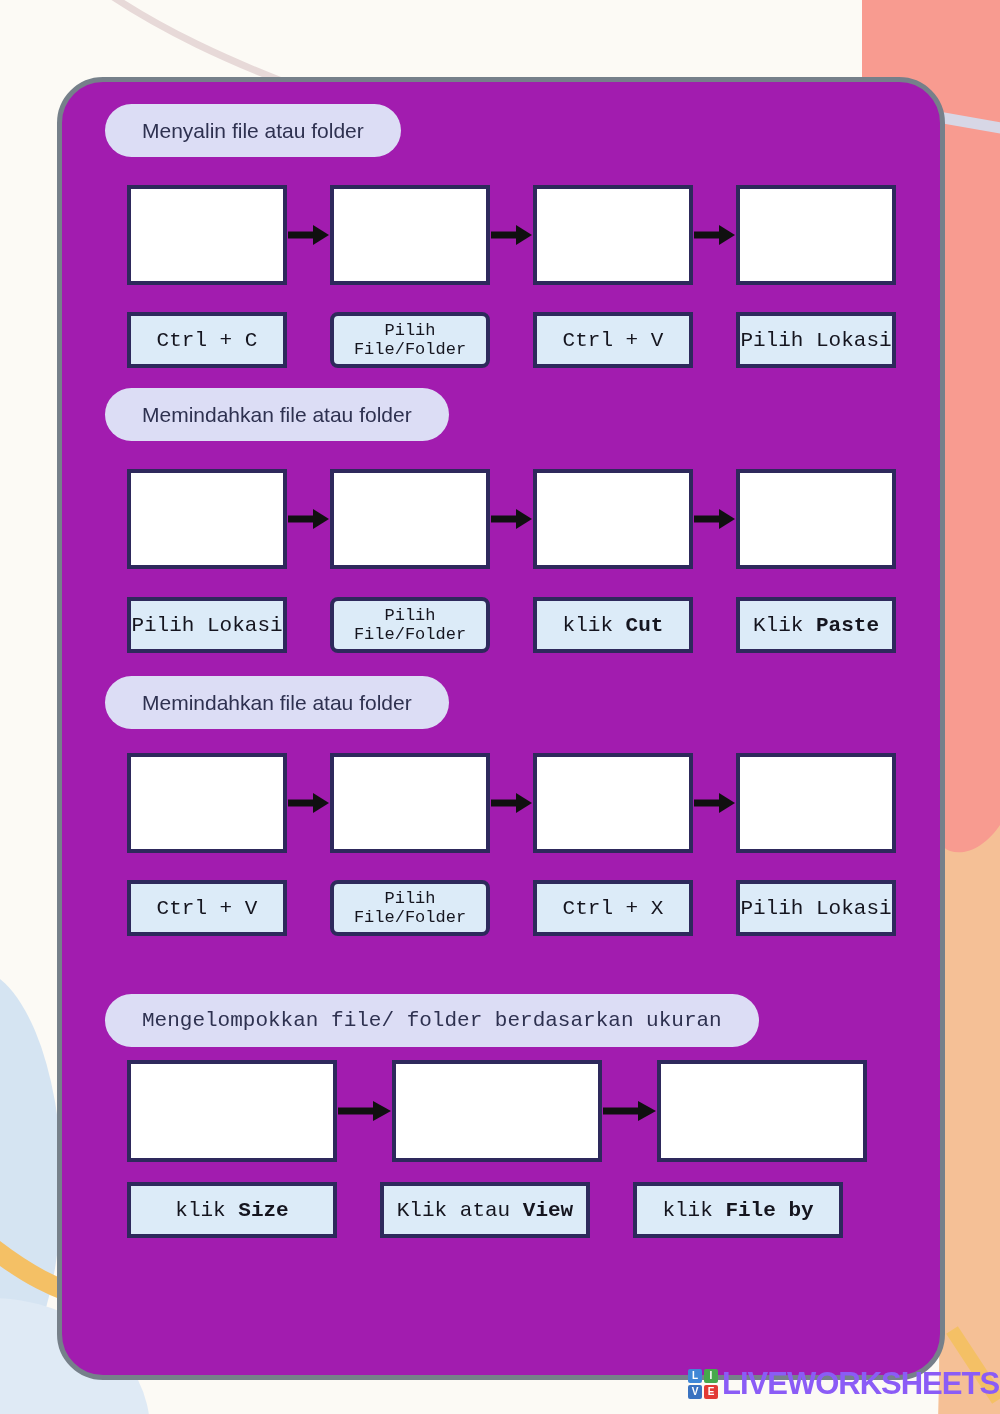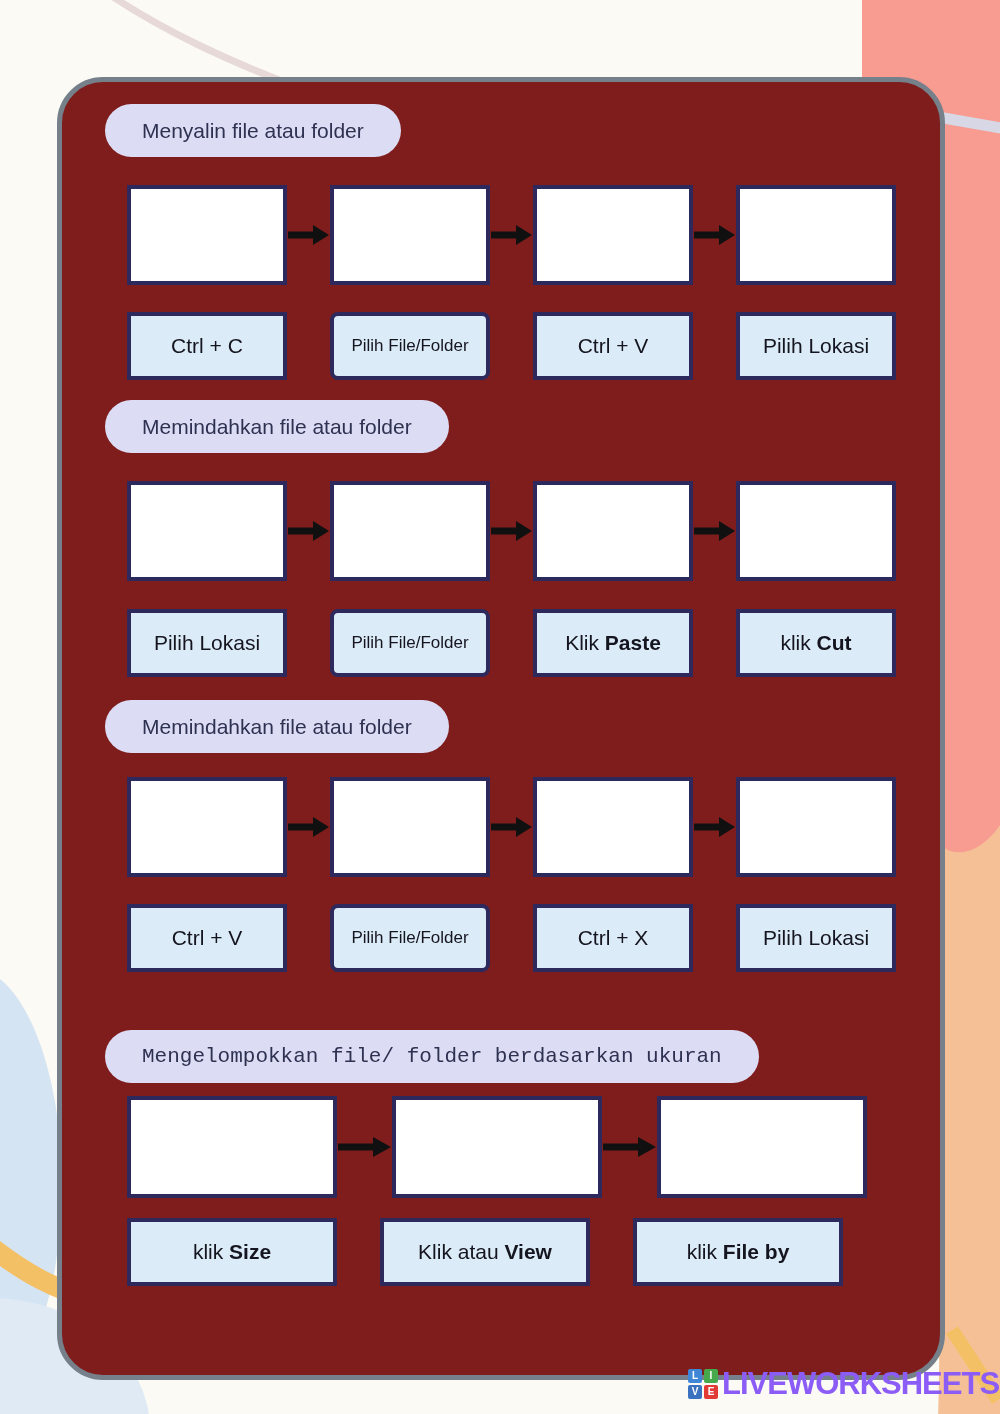--- a/index.html
+++ b/index.html
@@ -7,44 +7,44 @@
     width:1000px;height:1414px;position:relative;overflow:hidden;
     background:#fcfaf5;
     font-family:"Liberation Sans",sans-serif;
   }
   
   .bg-svg{position:absolute;left:0;top:0;width:1000px;height:1414px;z-index:0;}
   
   .card{
     position:absolute;left:57px;top:77px;width:888px;height:1303px;
     box-sizing:border-box;border:5px solid #76808a;border-radius:46px;
-    background:#7f1d1d;z-index:1;
+    background:#a21caf;z-index:1;
   }
   .content{padding:22px 0 0 65px;}
   .pill-wrap{margin-left:-22px;}
   .pill{
     display:inline-block;background:#dcddf5;color:#2e3150;
     font-size:21px;font-weight:500;line-height:25px;
     padding:14px 37px;border-radius:28px;
   }
   .flow-row{display:flex;align-items:center;width:770px;}
   .flow-box{
     flex:0 0 160px;height:100px;box-sizing:border-box;
     border:4px solid #2e295c;background:#ffffff;
   }
   .arrow{flex:0 0 43px;width:43px;height:26px;}
   .arrow line{stroke:#101010;stroke-width:7;}
   .arrow polygon{fill:#101010;}
   .answer-row{display:flex;width:770px;gap:43px;}
   .answer-box{
-    flex:0 0 160px;height:68px;box-sizing:border-box;
+    flex:0 0 160px;height:56px;box-sizing:border-box;
     border:4px solid #2e295c;background:#dcebf8;
     display:flex;align-items:center;justify-content:center;
-    font-family:Liberation Sans, sans-serif;font-size:21px;color:#15151f;
-    text-align:right;
+    font-family:Liberation Mono, monospace;font-size:21px;color:#15151f;
+    text-align:center;
   }
   .answer-box.small{font-size:17px;border-radius:8px;}
   .answer-box .b{font-weight:bold;}
   
   .sec4 .flow-box{flex:0 0 210px;height:102px;}
   .sec4 .arrow{flex:0 0 55px;width:55px;}
   .sec4 .answer-row{}
   .sec4 .answer-box{flex:0 0 210px;}
   
   .m-pill1{margin-top:0;}
@@ -138,24 +138,24 @@
       <div class="flow-box"></div>
     </div>
     <div class="answer-row m-ans2">
       <div class="answer-box">
           <span><span>Pilih Lokasi</span><span class="b"></span></span>
         </div>
       <div class="answer-box small">
           <span><span>Pilih File/Folder</span><span class="b"></span></span>
         </div>
       <div class="answer-box">
+          <span><span>klik </span><span class="b">Cut</span></span>
+        </div>
+      <div class="answer-box">
           <span><span>Klik </span><span class="b">Paste</span></span>
-        </div>
-      <div class="answer-box">
-          <span><span>klik </span><span class="b">Cut</span></span>
         </div>
     </div>
 
     <div class="pill-wrap m-pill3"><span class="pill">Memindahkan file atau folder</span></div>
     <div class="flow-row m-flow3">
       <div class="flow-box"></div>
       <svg class="arrow" viewBox="0 0 43 26">
           <line x1="1" y1="13" x2="28" y2="13"></line>
           <polygon points="26,3 42,13 26,23"></polygon>
         </svg>

